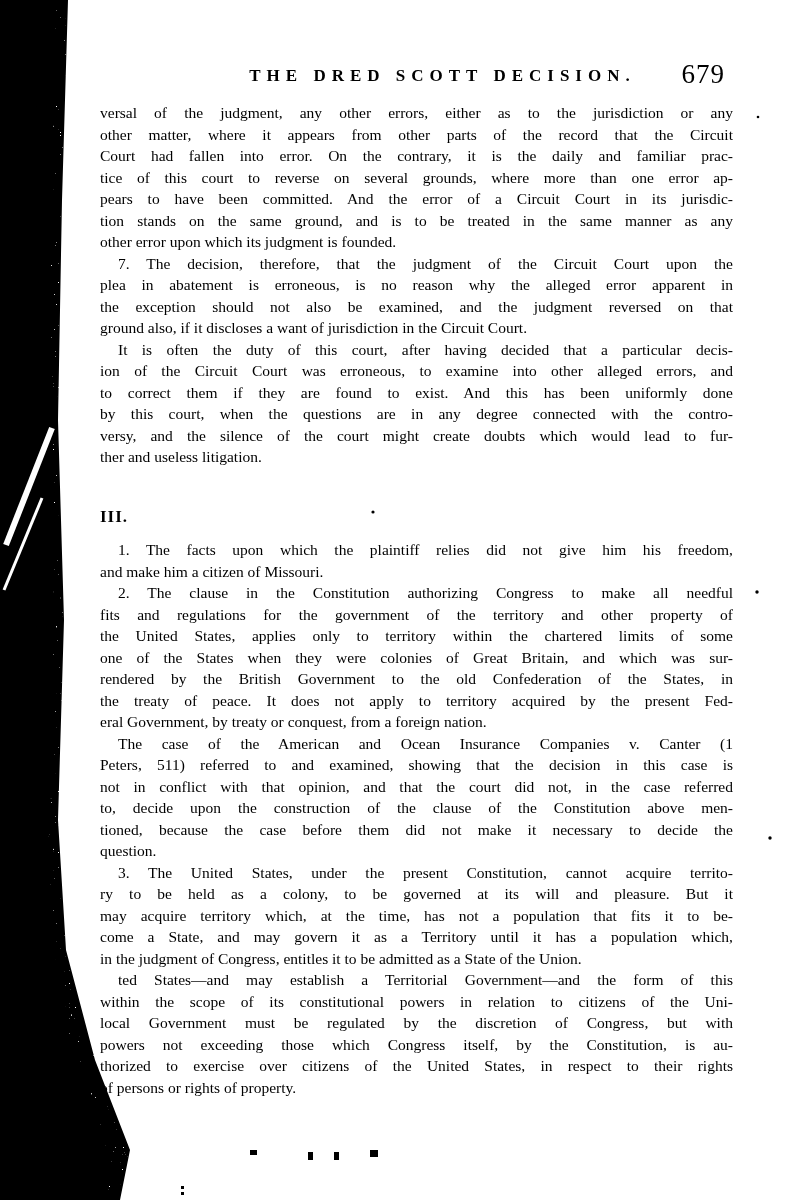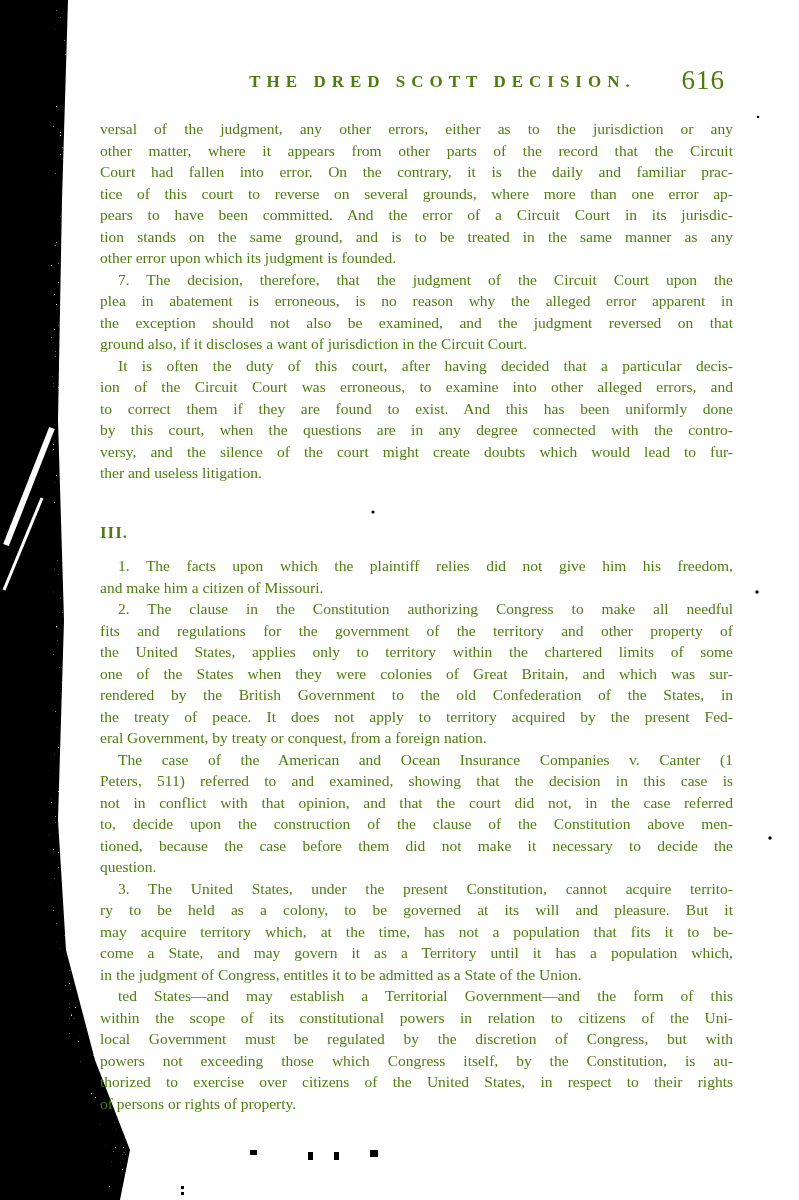--- a/index.html
+++ b/index.html
@@ -23,23 +23,23 @@
     position: absolute;
     left: 0;
     top: 0;
     width: 799px;
     height: 1200px;
     pointer-events: none;
   }
   .content {
     position: absolute;
     left: 100px;
-    top: 72px;
+    top: 66px;
     width: 633px;
-    color: #4d7c0f;
+    color: #000000;
   }
   .page-header {
     position: relative;
     height: 36px;
   }
   .running-title {
     display: block;
     text-align: center;
     padding-left: 52px;
     font-size: 17px;
@@ -49,21 +49,20 @@
   }
   .page-number {
     position: absolute;
     right: 8px;
     top: -7px;
     font-size: 27px;
     font-weight: normal;
     letter-spacing: 1px;
   }
   .body-text {
-    margin-top: 10px;
     font-size: 15.5px;
     line-height: 21.5px;
   }
   .tline {
     text-align: justify;
     text-align-last: justify;
   }
   .tline.tlast {
     text-align-last: left;
   }
@@ -124,21 +123,21 @@
     <rect x="334" y="1152" width="5" height="8" fill="#000"></rect>
     <rect x="370" y="1150" width="8" height="7" fill="#000"></rect>
     <rect x="181" y="1186" width="3" height="3" fill="#000"></rect>
     <rect x="181" y="1192" width="3" height="3" fill="#000"></rect>
   </svg>
 
   <div class="content">
 
     <div class="page-header">
       <span class="running-title">THE DRED SCOTT DECISION.</span>
-      <span class="page-number">616</span>
+      <span class="page-number">679</span>
     </div>
 
     <div class="body-text">
       <div class="para">
           <div class="tline">versal of the judgment, any other errors, either as to the jurisdiction or any</div>
           <div class="tline">other matter, where it appears from other parts of the record that the Circuit</div>
           <div class="tline">Court had fallen into error.  On the contrary, it is the daily and familiar prac-</div>
           <div class="tline">tice of this court to reverse on several grounds, where more than one error ap-</div>
           <div class="tline">pears to have been committed.  And the error of a Circuit Court in its jurisdic-</div>
           <div class="tline">tion stands on the same ground, and is to be treated in the same manner as any</div>

